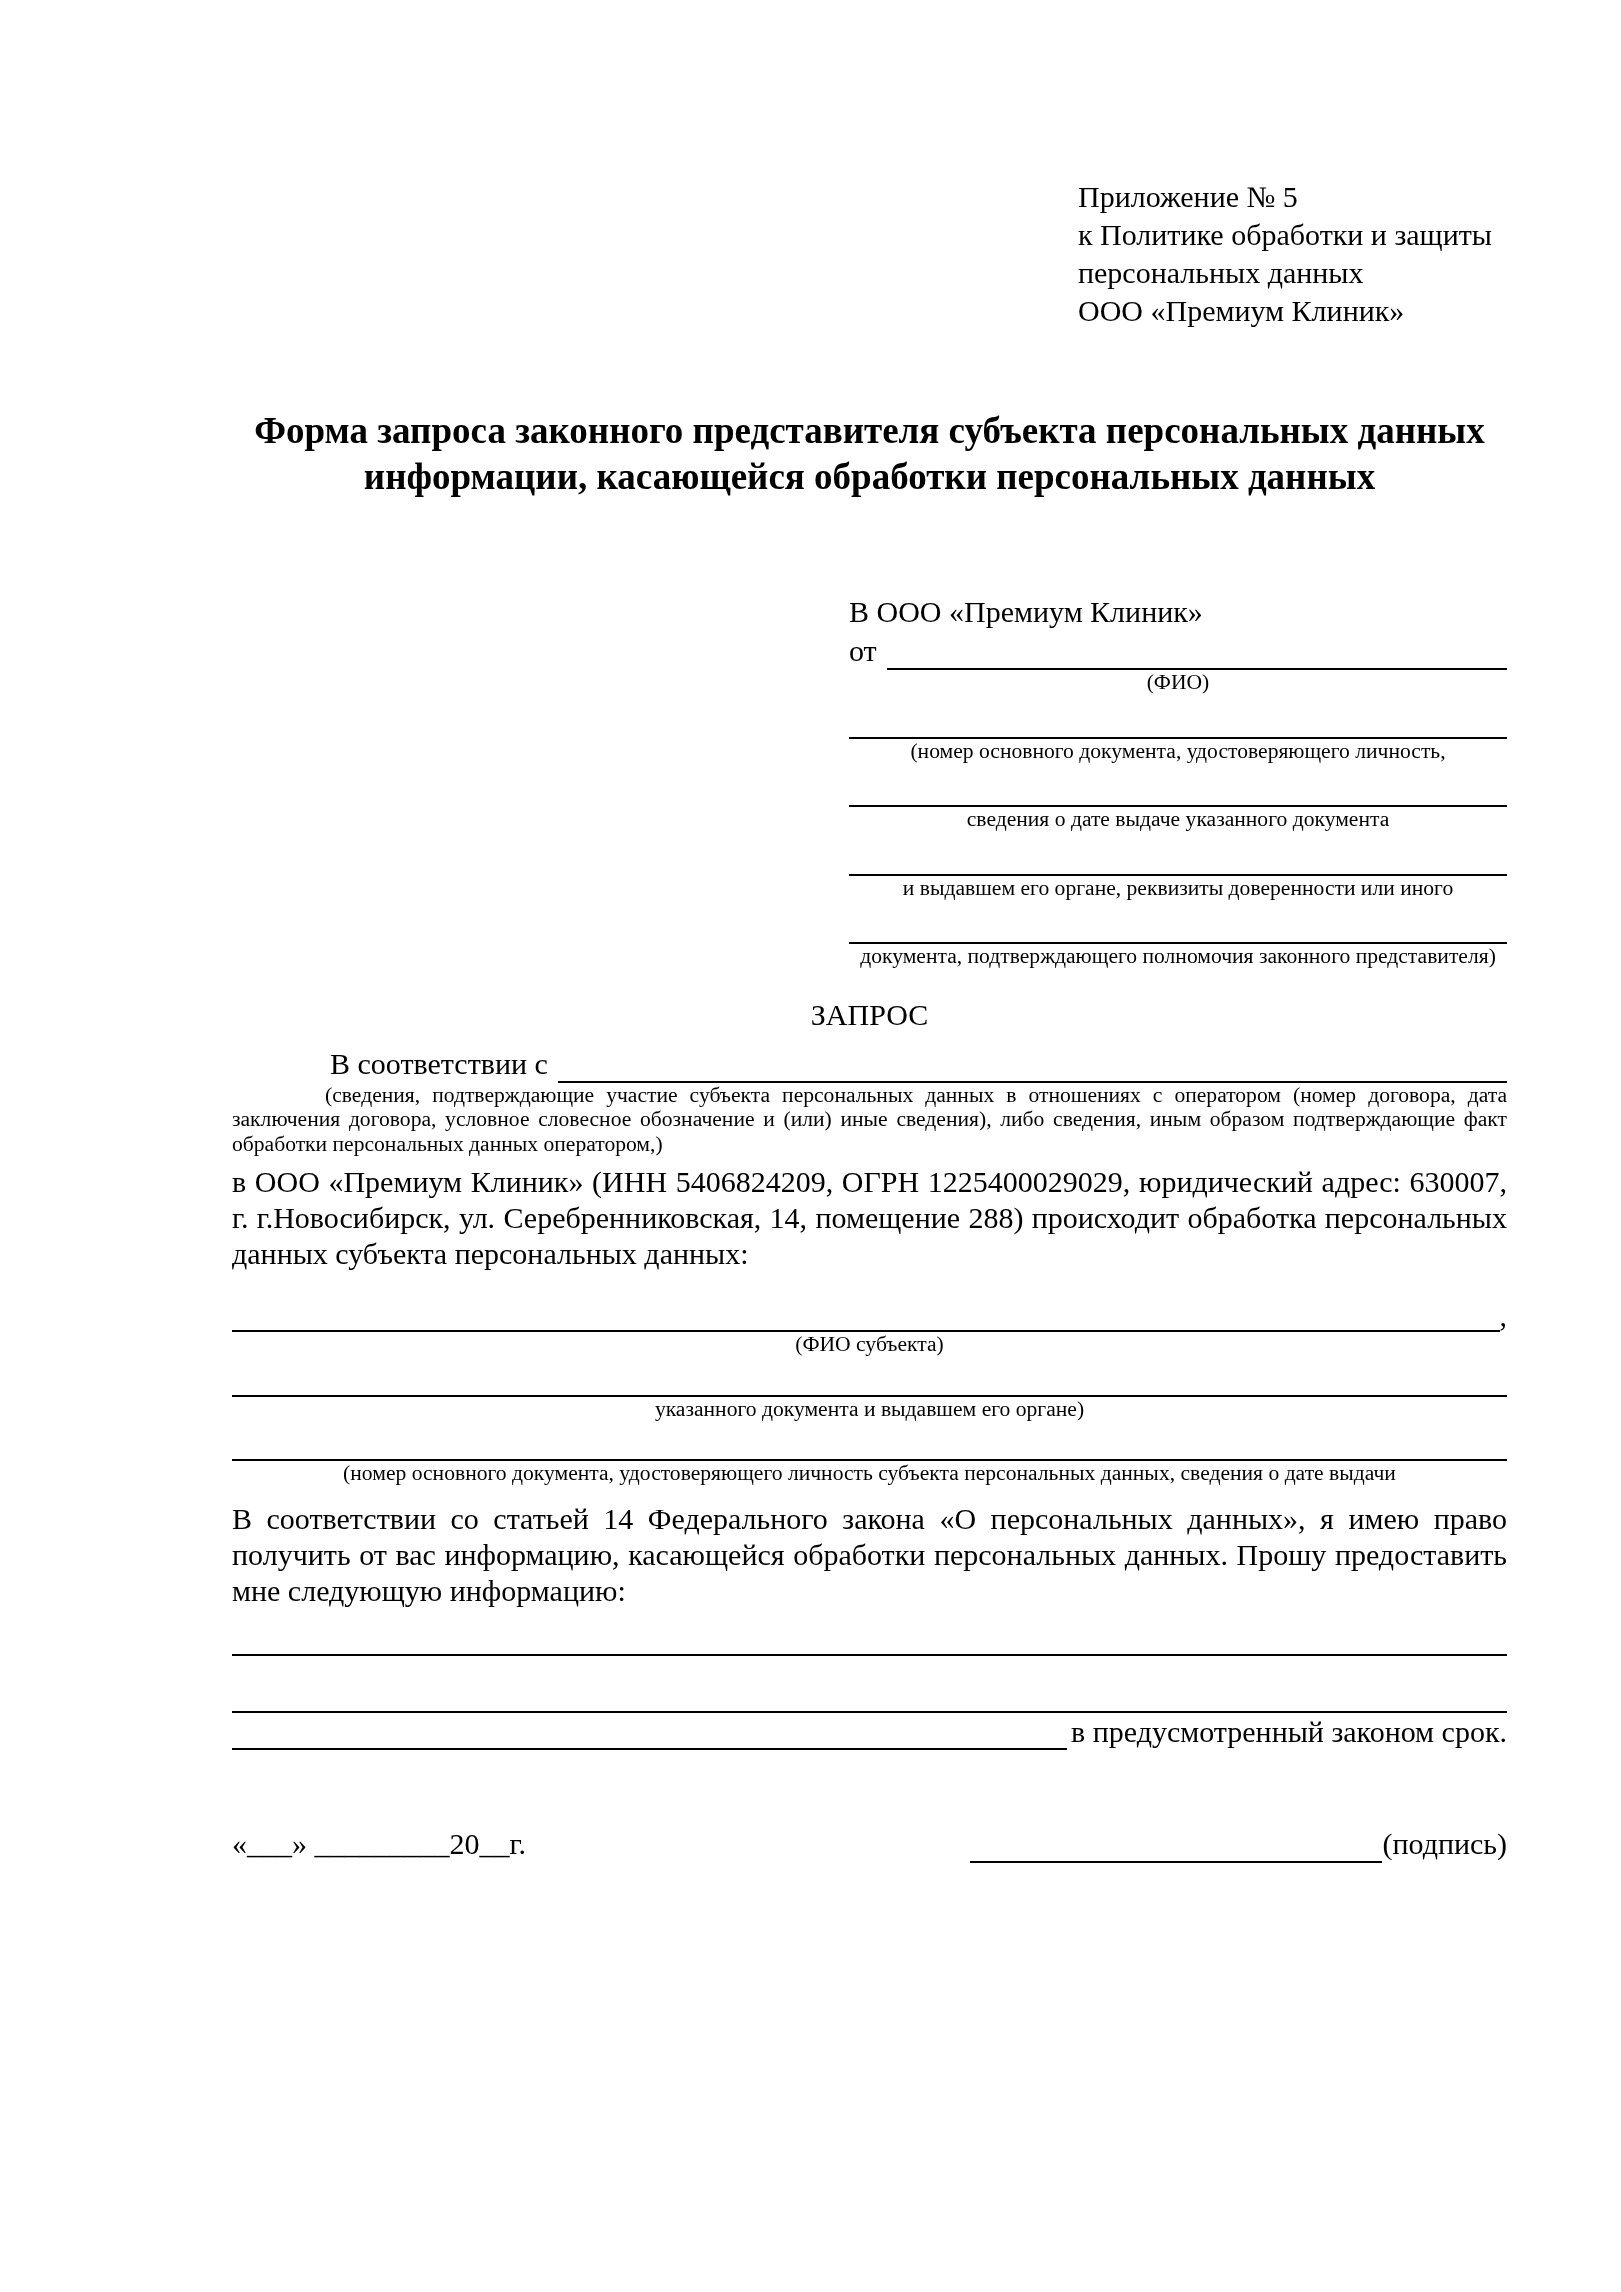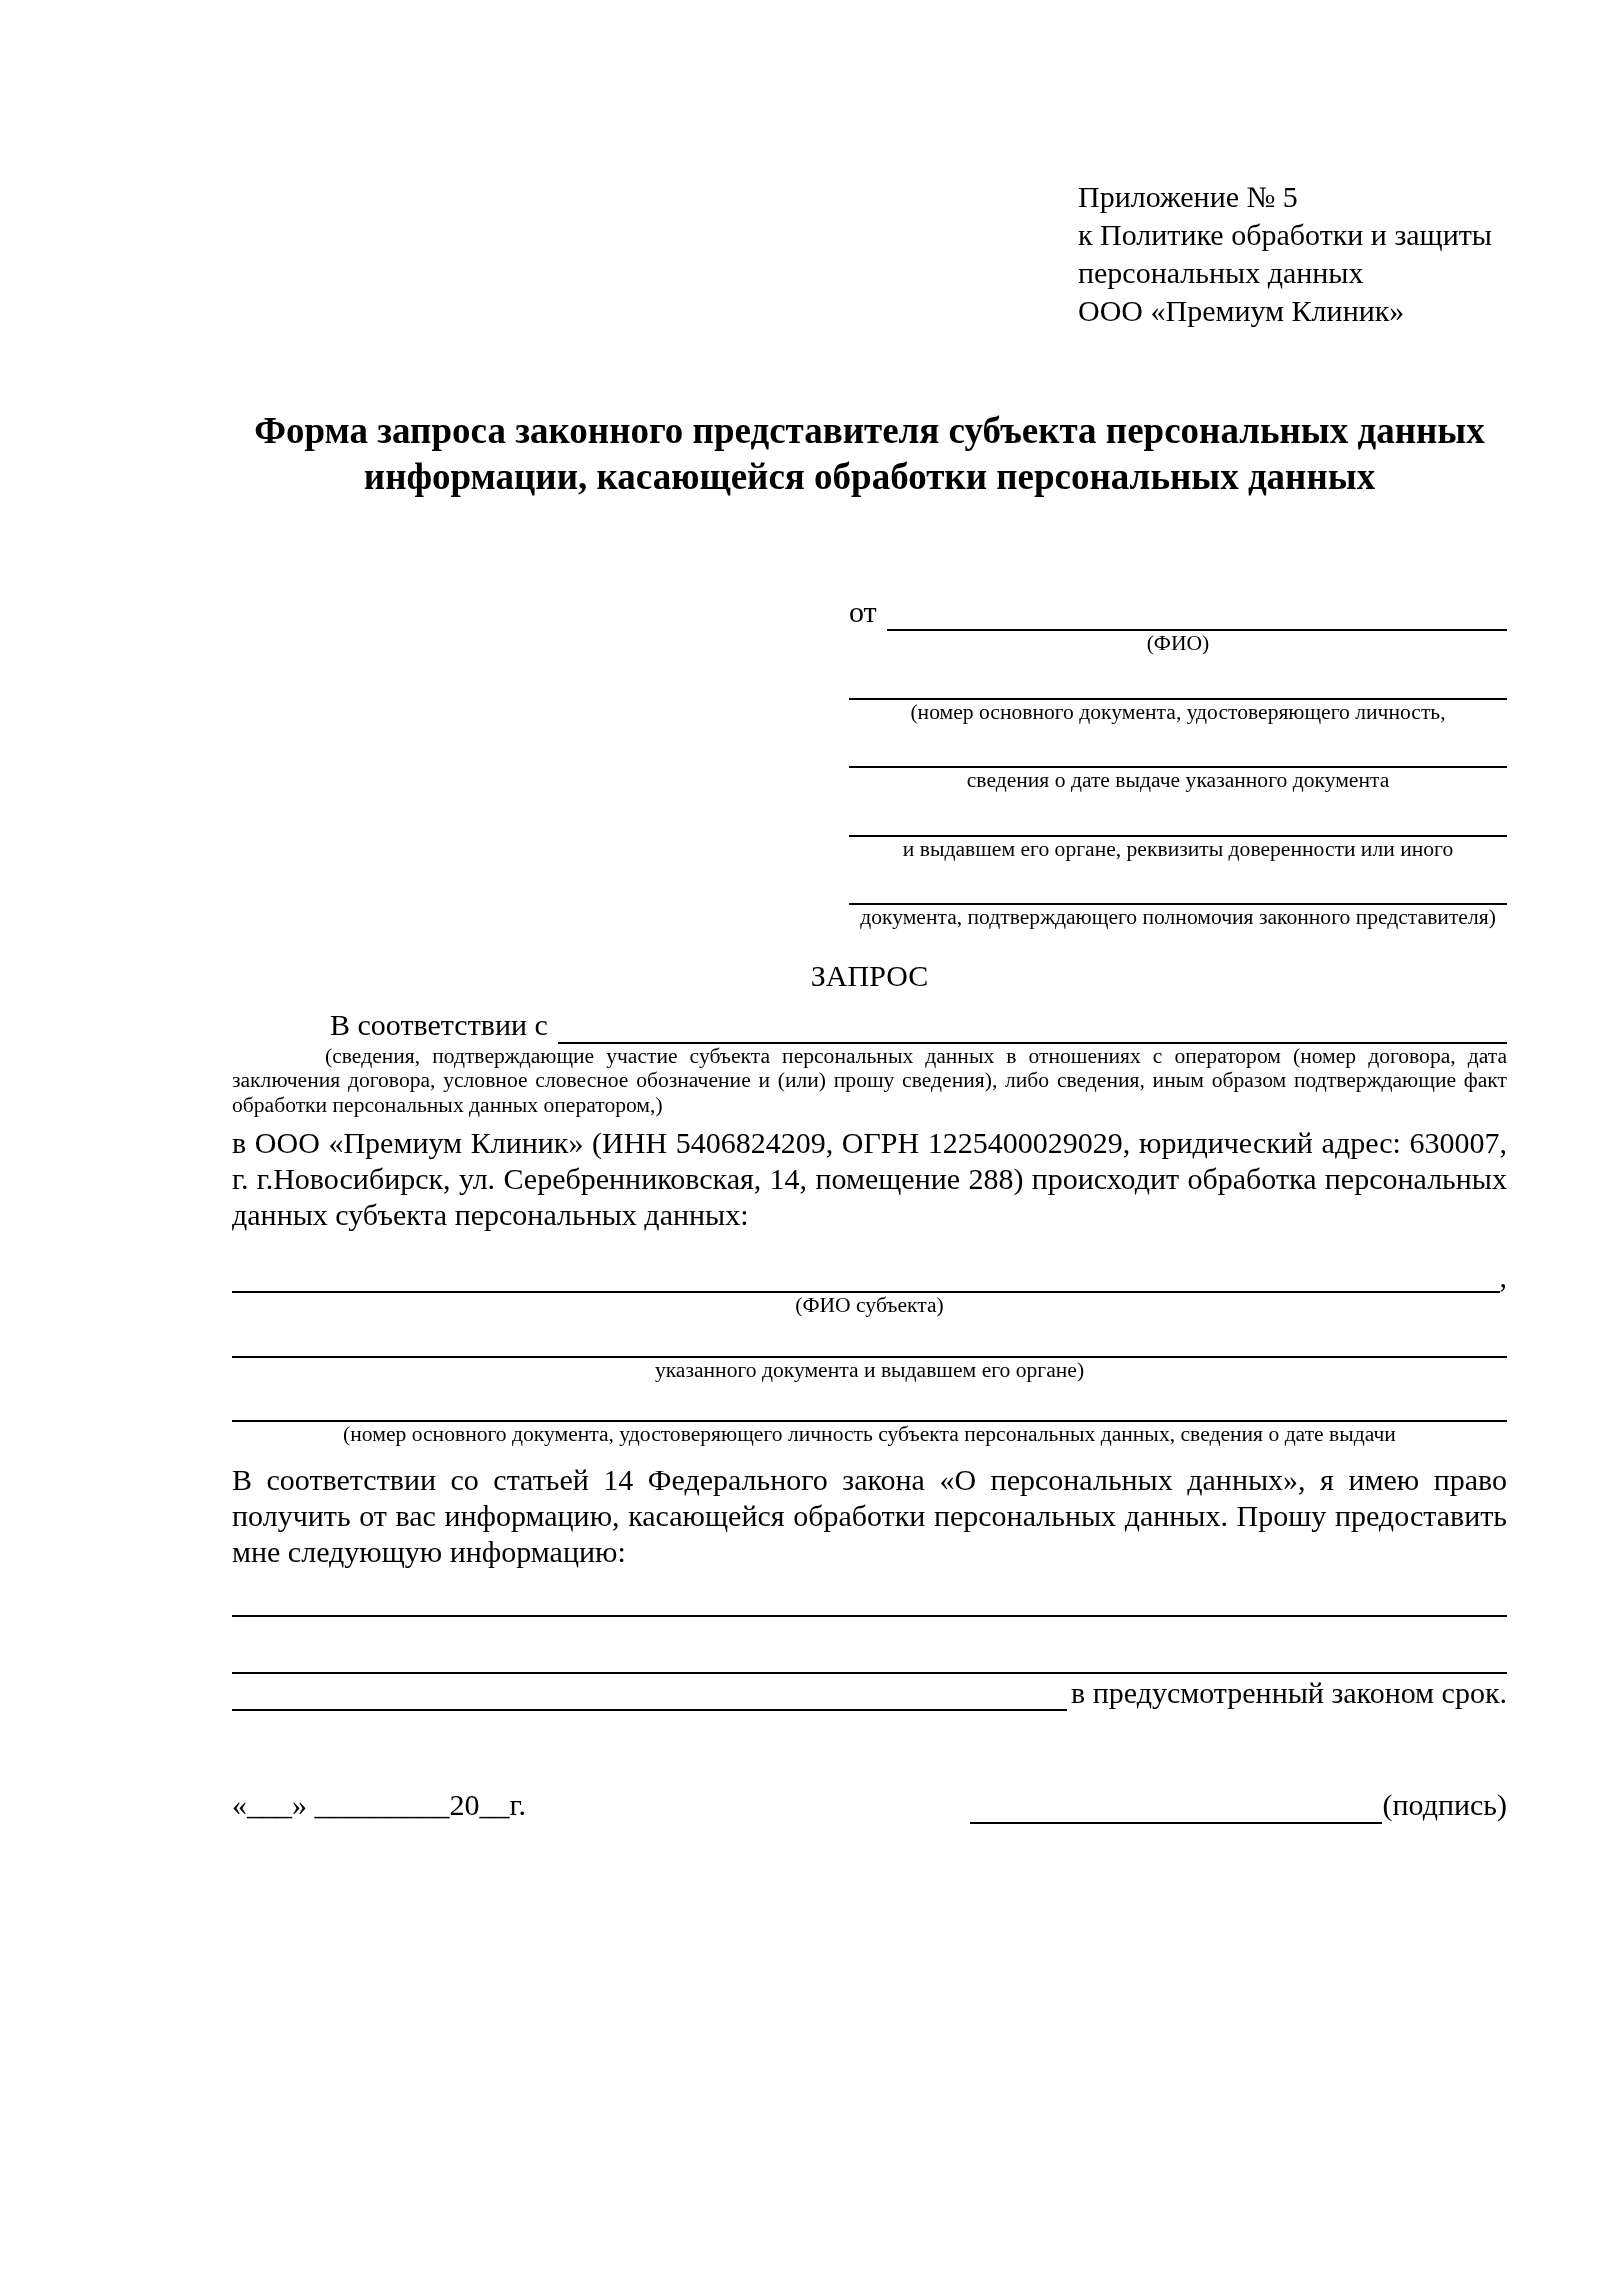--- a/index.html
+++ b/index.html
@@ -51,20 +51,21 @@
     <div>персональных данных</div>
     <div>ООО «Премиум Клиник»</div>
   </div>
 
   <div class="title">
     <div>Форма запроса законного представителя субъекта персональных данных</div>
     <div>информации, касающейся обработки персональных данных</div>
   </div>
 
   <div class="addr">
+    <div>В ООО «Премиум Клиник»</div>
     <div class="row">
       <span class="from-label">от</span>
       <span class="fill"></span>
     </div>
     <div class="cap">(ФИО)</div>
 
     <div class="pair">
       <div class="uline"></div>
       <div class="cap">(номер основного документа, удостоверяющего личность,</div>
     </div>
@@ -82,21 +83,21 @@
     </div>
   </div>
 
   <div class="zapros">ЗАПРОС</div>
 
   <div class="acc-row row">
     <span class="indent">В соответствии с</span>
     <span class="fill"></span>
   </div>
 
-  <div class="small-note">(сведения, подтверждающие участие субъекта персональных данных в отношениях с оператором (номер договора, дата заключения договора, условное словесное обозначение и (или) прошу сведения), либо сведения, иным образом подтверждающие факт обработки персональных данных оператором,)</div>
+  <div class="small-note">(сведения, подтверждающие участие субъекта персональных данных в отношениях с оператором (номер договора, дата заключения договора, условное словесное обозначение и (или) иные сведения), либо сведения, иным образом подтверждающие факт обработки персональных данных оператором,)</div>
 
   <div class="para mt8">в ООО «Премиум Клиник» (ИНН 5406824209, ОГРН 1225400029029, юридический адрес: 630007, г. г.Новосибирск, ул. Серебренниковская, 14, помещение 288) происходит обработка персональных данных субъекта персональных данных:</div>
 
   <div class="subject-row row">
     <span class="fill"></span>
     <span>,</span>
   </div>
   <div class="cap">(ФИО субъекта)</div>
 
   <div class="field">

